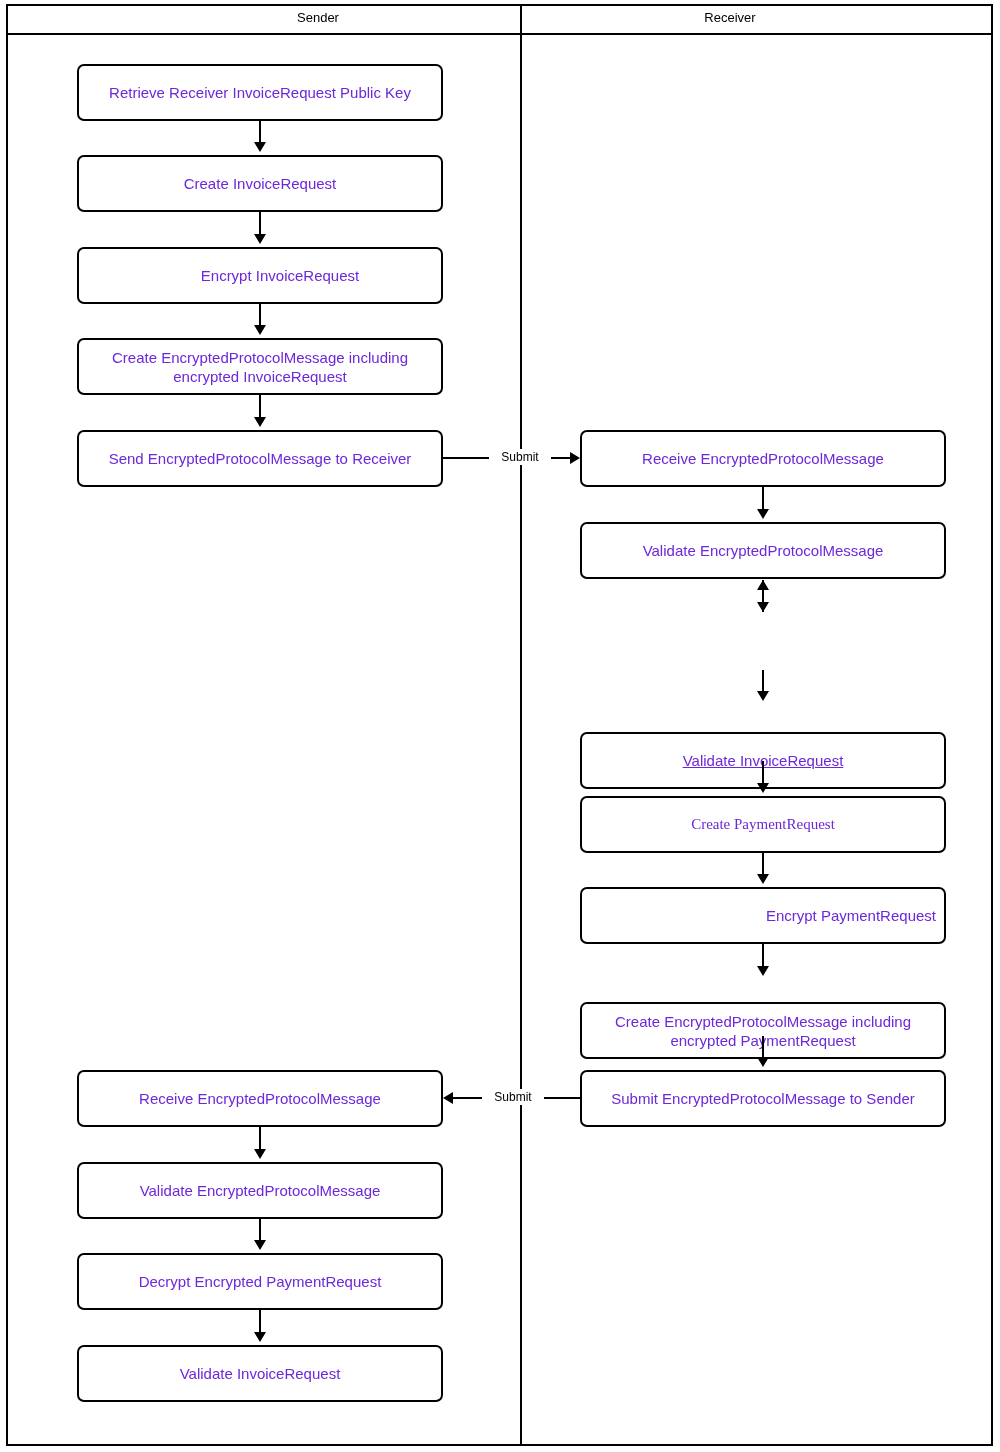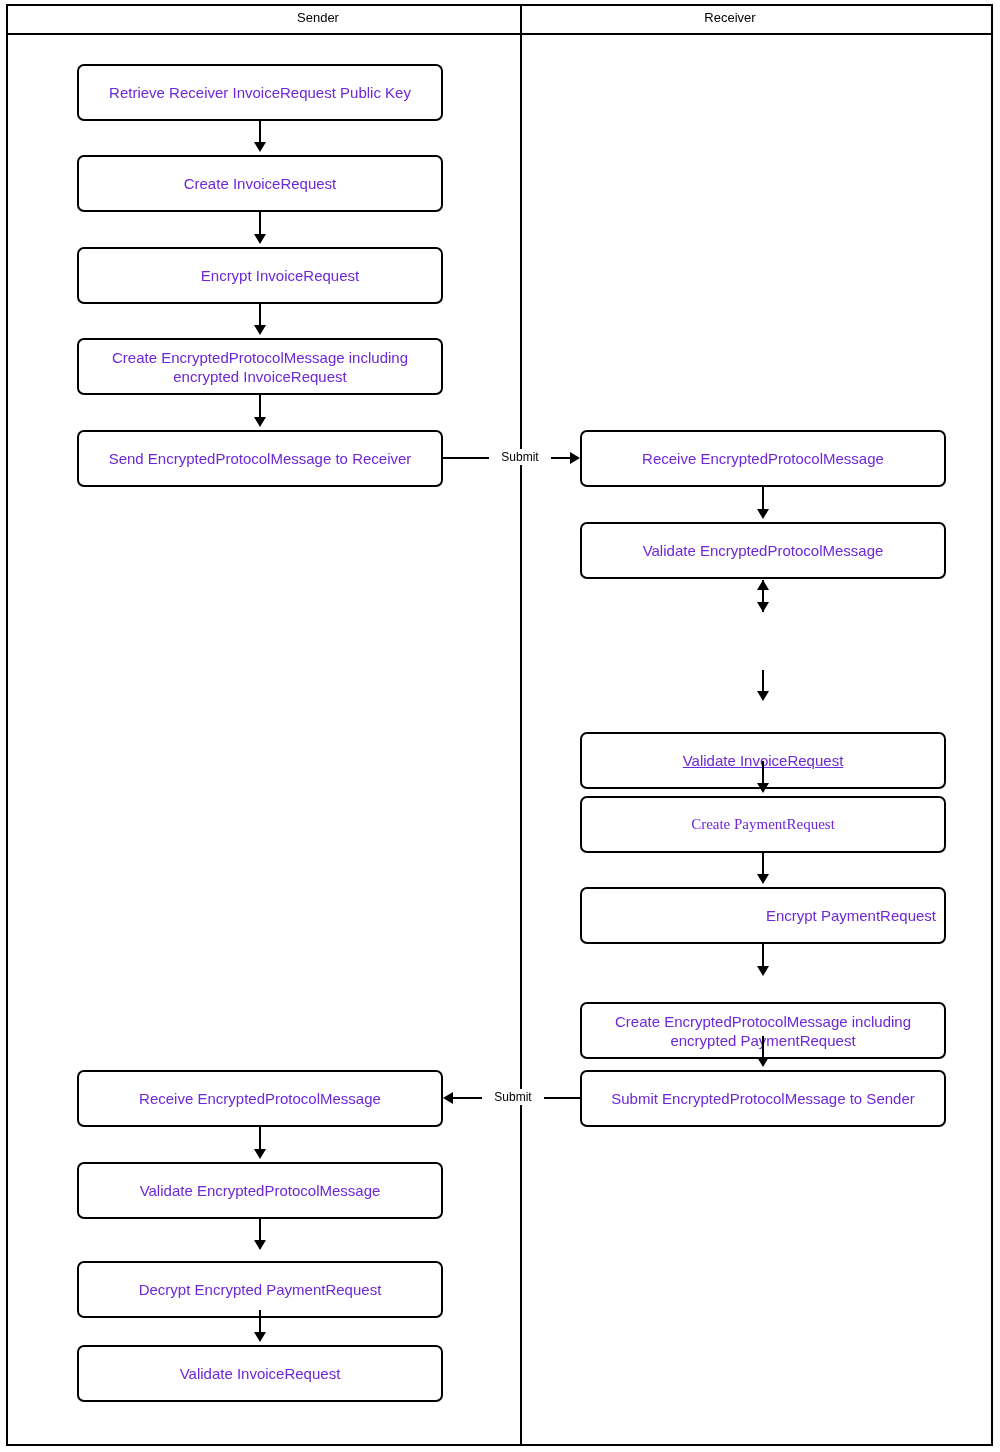--- a/index.html
+++ b/index.html
@@ -219,21 +219,21 @@
   </div>
   <div class="vline" style="left:259px; top:1127px; height:22px;"></div>
   <div class="arrow-down" style="left:254px; top:1149px;"></div>
 
   <div class="node lane-sender" style="top:1162px;">
     <span class="node-label">Validate EncryptedProtocolMessage</span>
   </div>
   <div class="vline" style="left:259px; top:1219px; height:21px;"></div>
   <div class="arrow-down" style="left:254px; top:1240px;"></div>
 
-  <div class="node lane-sender" style="top:1253px;margin-top:8px;">
+  <div class="node lane-sender" style="top:1253px;">
     <span class="node-label">Decrypt Encrypted PaymentRequest</span>
   </div>
   <div class="vline" style="left:259px; top:1310px; height:22px;"></div>
   <div class="arrow-down" style="left:254px; top:1332px;"></div>
 
   <div class="node lane-sender" style="top:1345px;">
     <span class="node-label">Validate InvoiceRequest</span>
   </div>
 
 </div>

